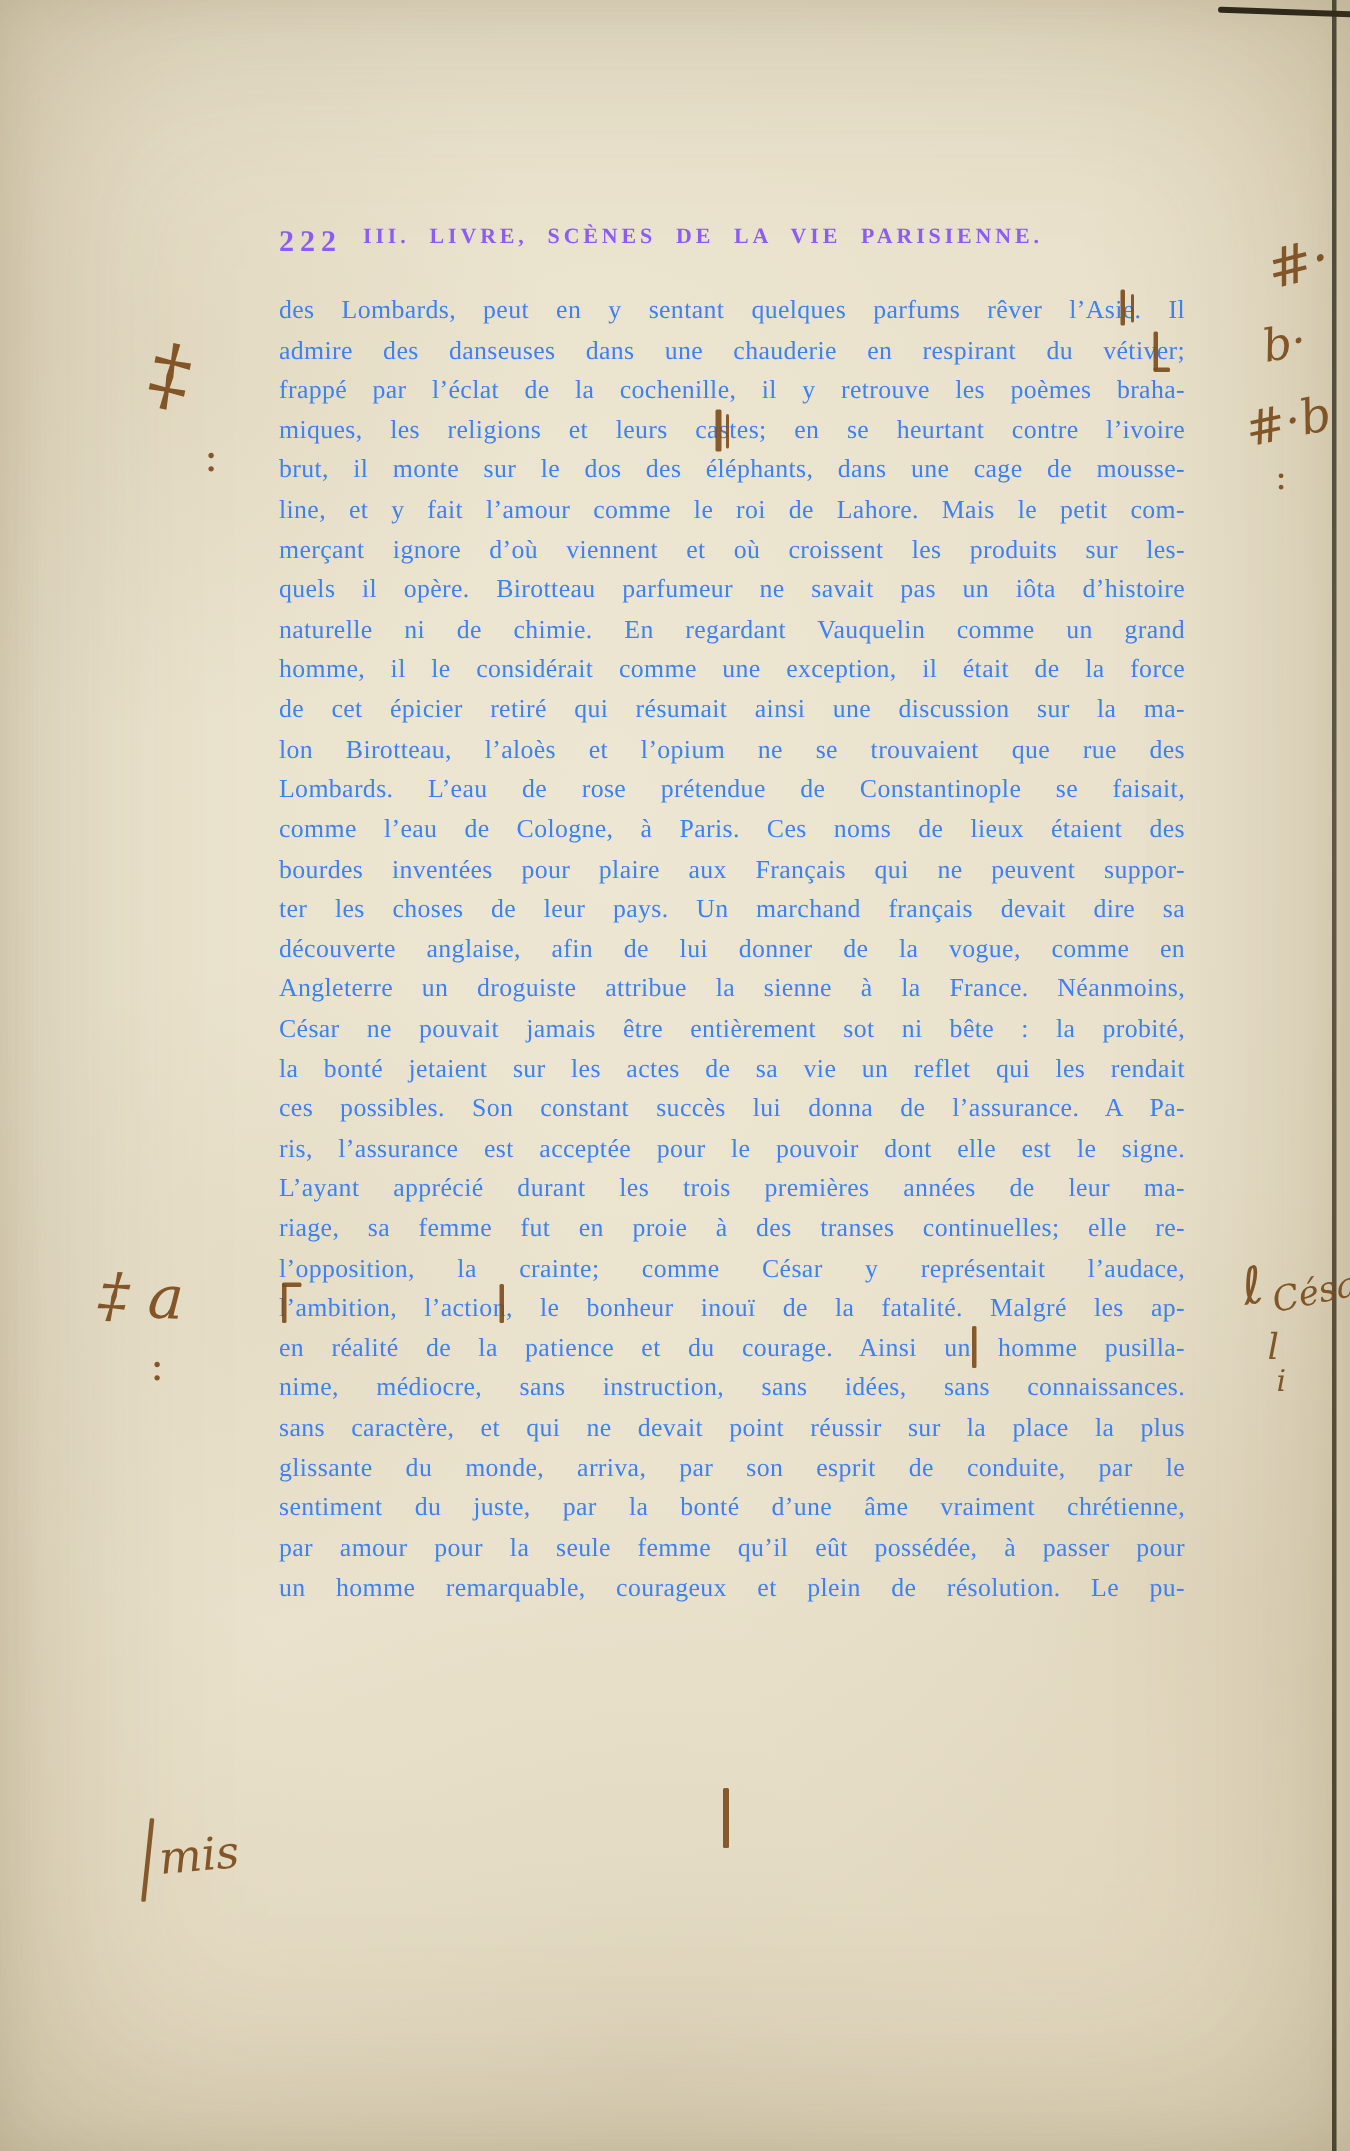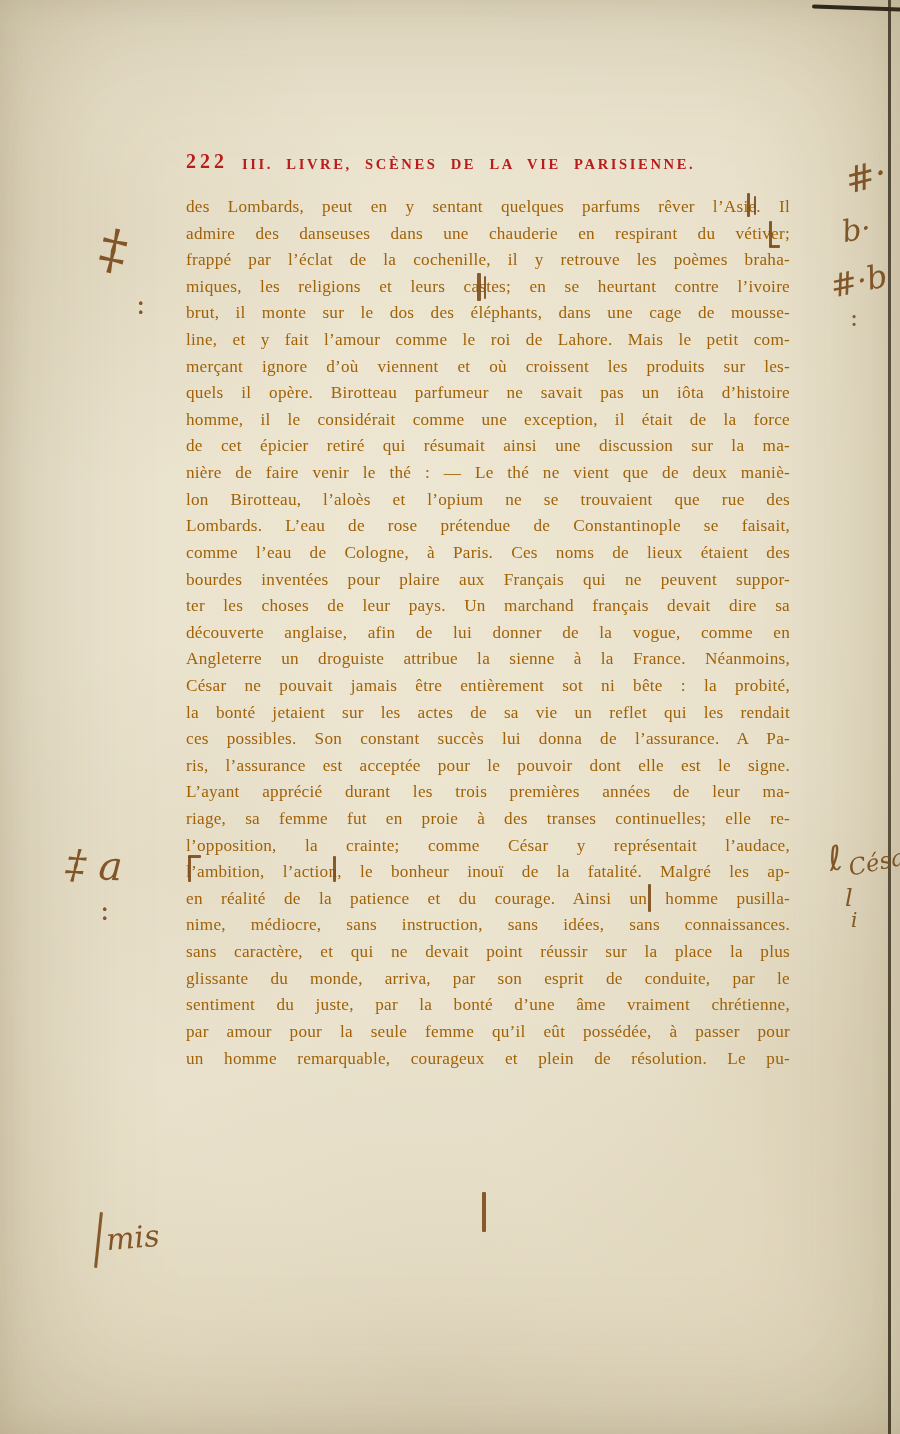--- a/index.html
+++ b/index.html
@@ -16,25 +16,25 @@
       radial-gradient(circle at 12% 16%, rgba(140,115,70,.08), transparent 18%),
       radial-gradient(circle at 86% 74%, rgba(140,115,70,.06), transparent 22%),
       radial-gradient(circle at 48% 96%, rgba(130,105,60,.08), transparent 26%),
       radial-gradient(circle at 20% 60%, rgba(140,115,70,.05), transparent 20%);}
   .edge-right-outer{position:absolute;left:891px;top:0;width:9px;height:100%;background:#e3dac2;}
   .edge-right{position:absolute;left:888px;top:0;width:3px;height:100%;
     background:linear-gradient(#2e2a20,#4a4232 40%,#37301f 75%,#2b2619);opacity:.85;}
   .edge-top-right{position:absolute;left:812px;top:6px;width:92px;height:4px;
     background:#241f16;transform:rotate(2deg);border-radius:2px;}
 
-  .header{position:absolute;left:186px;top:150px;width:604px;display:flex;align-items:flex-end;color:#b91c1c;}
+  .header{position:absolute;left:186px;top:150px;width:604px;display:flex;align-items:flex-start;color:#8b5cf6;}
   .pagenum{font-size:20px;letter-spacing:4px;font-weight:bold;}
   .running-title{margin-left:14px;font-size:14.6px;letter-spacing:2.6px;word-spacing:7px;font-weight:bold;}
 
-  .text{position:absolute;left:186px;top:194px;width:604px;font-size:17.2px;color:#a16207;letter-spacing:.25px;}
+  .text{position:absolute;left:186px;top:194px;width:604px;font-size:17.2px;color:#3b82f6;letter-spacing:.25px;}
   .line{height:26.62px;line-height:26.62px;text-align:justify;text-align-last:justify;text-justify:inter-word;white-space:normal;}
   .it{font-style:italic;}
 
   
   .hw{position:absolute;color:#7c4b1b;font-family:"DejaVu Serif","DejaVu Sans",serif;font-style:italic;opacity:.92;}
   .hw-left-cross{left:100px;top:218px;font-size:54px;transform:rotate(12deg);font-style:normal;}
   .hw-left-cross-dots{left:136px;top:288px;font-size:28px;font-style:normal;}
   .hw-right-1{left:845px;top:156px;font-size:36px;transform:rotate(-14deg);}
   .hw-right-2{left:842px;top:212px;font-size:30px;transform:rotate(-10deg);}
   .hw-right-3{left:830px;top:262px;font-size:32px;transform:rotate(-12deg);}
@@ -77,23 +77,23 @@
 
 <div class="text">
     <div class="line">des Lombards, peut en y sentant quelques parfums rêver l’Asie. Il</div>
     <div class="line">admire des danseuses dans une chauderie en respirant du vétiver;</div>
     <div class="line">frappé par l’éclat de la cochenille, il y retrouve les poèmes braha-</div>
     <div class="line">miques, les religions et leurs castes; en se heurtant contre l’ivoire</div>
     <div class="line">brut, il monte sur le dos des éléphants, dans une cage de mousse-</div>
     <div class="line">line, et y fait l’amour comme le roi de Lahore. Mais le petit com-</div>
     <div class="line">merçant ignore d’où viennent et où croissent les produits sur les-</div>
     <div class="line">quels il opère. Birotteau parfumeur ne savait pas un iôta d’histoire</div>
+    <div class="line">naturelle ni de chimie. En regardant Vauquelin comme un grand</div>
     <div class="line">homme, il le considérait comme une exception, il était de la force</div>
     <div class="line">de cet épicier retiré qui résumait ainsi une discussion sur la ma-</div>
-    <div class="line">nière de faire venir le thé : — Le thé ne vient que de deux maniè-</div>
     <div class="line">lon Birotteau, l’aloès et l’opium ne se trouvaient que rue des</div>
     <div class="line">Lombards. L’eau de rose prétendue de Constantinople se faisait,</div>
     <div class="line">comme l’eau de Cologne, à Paris. Ces noms de lieux étaient des</div>
     <div class="line">bourdes inventées pour plaire aux Français qui ne peuvent suppor-</div>
     <div class="line">ter les choses de leur pays. Un marchand français devait dire sa</div>
     <div class="line">découverte anglaise, afin de lui donner de la vogue, comme en</div>
     <div class="line">Angleterre un droguiste attribue la sienne à la France. Néanmoins,</div>
     <div class="line">César ne pouvait jamais être entièrement sot ni bête : la probité,</div>
     <div class="line">la bonté jetaient sur les actes de sa vie un reflet qui les rendait</div>
     <div class="line">ces possibles. Son constant succès lui donna de l’assurance. A Pa-</div>

